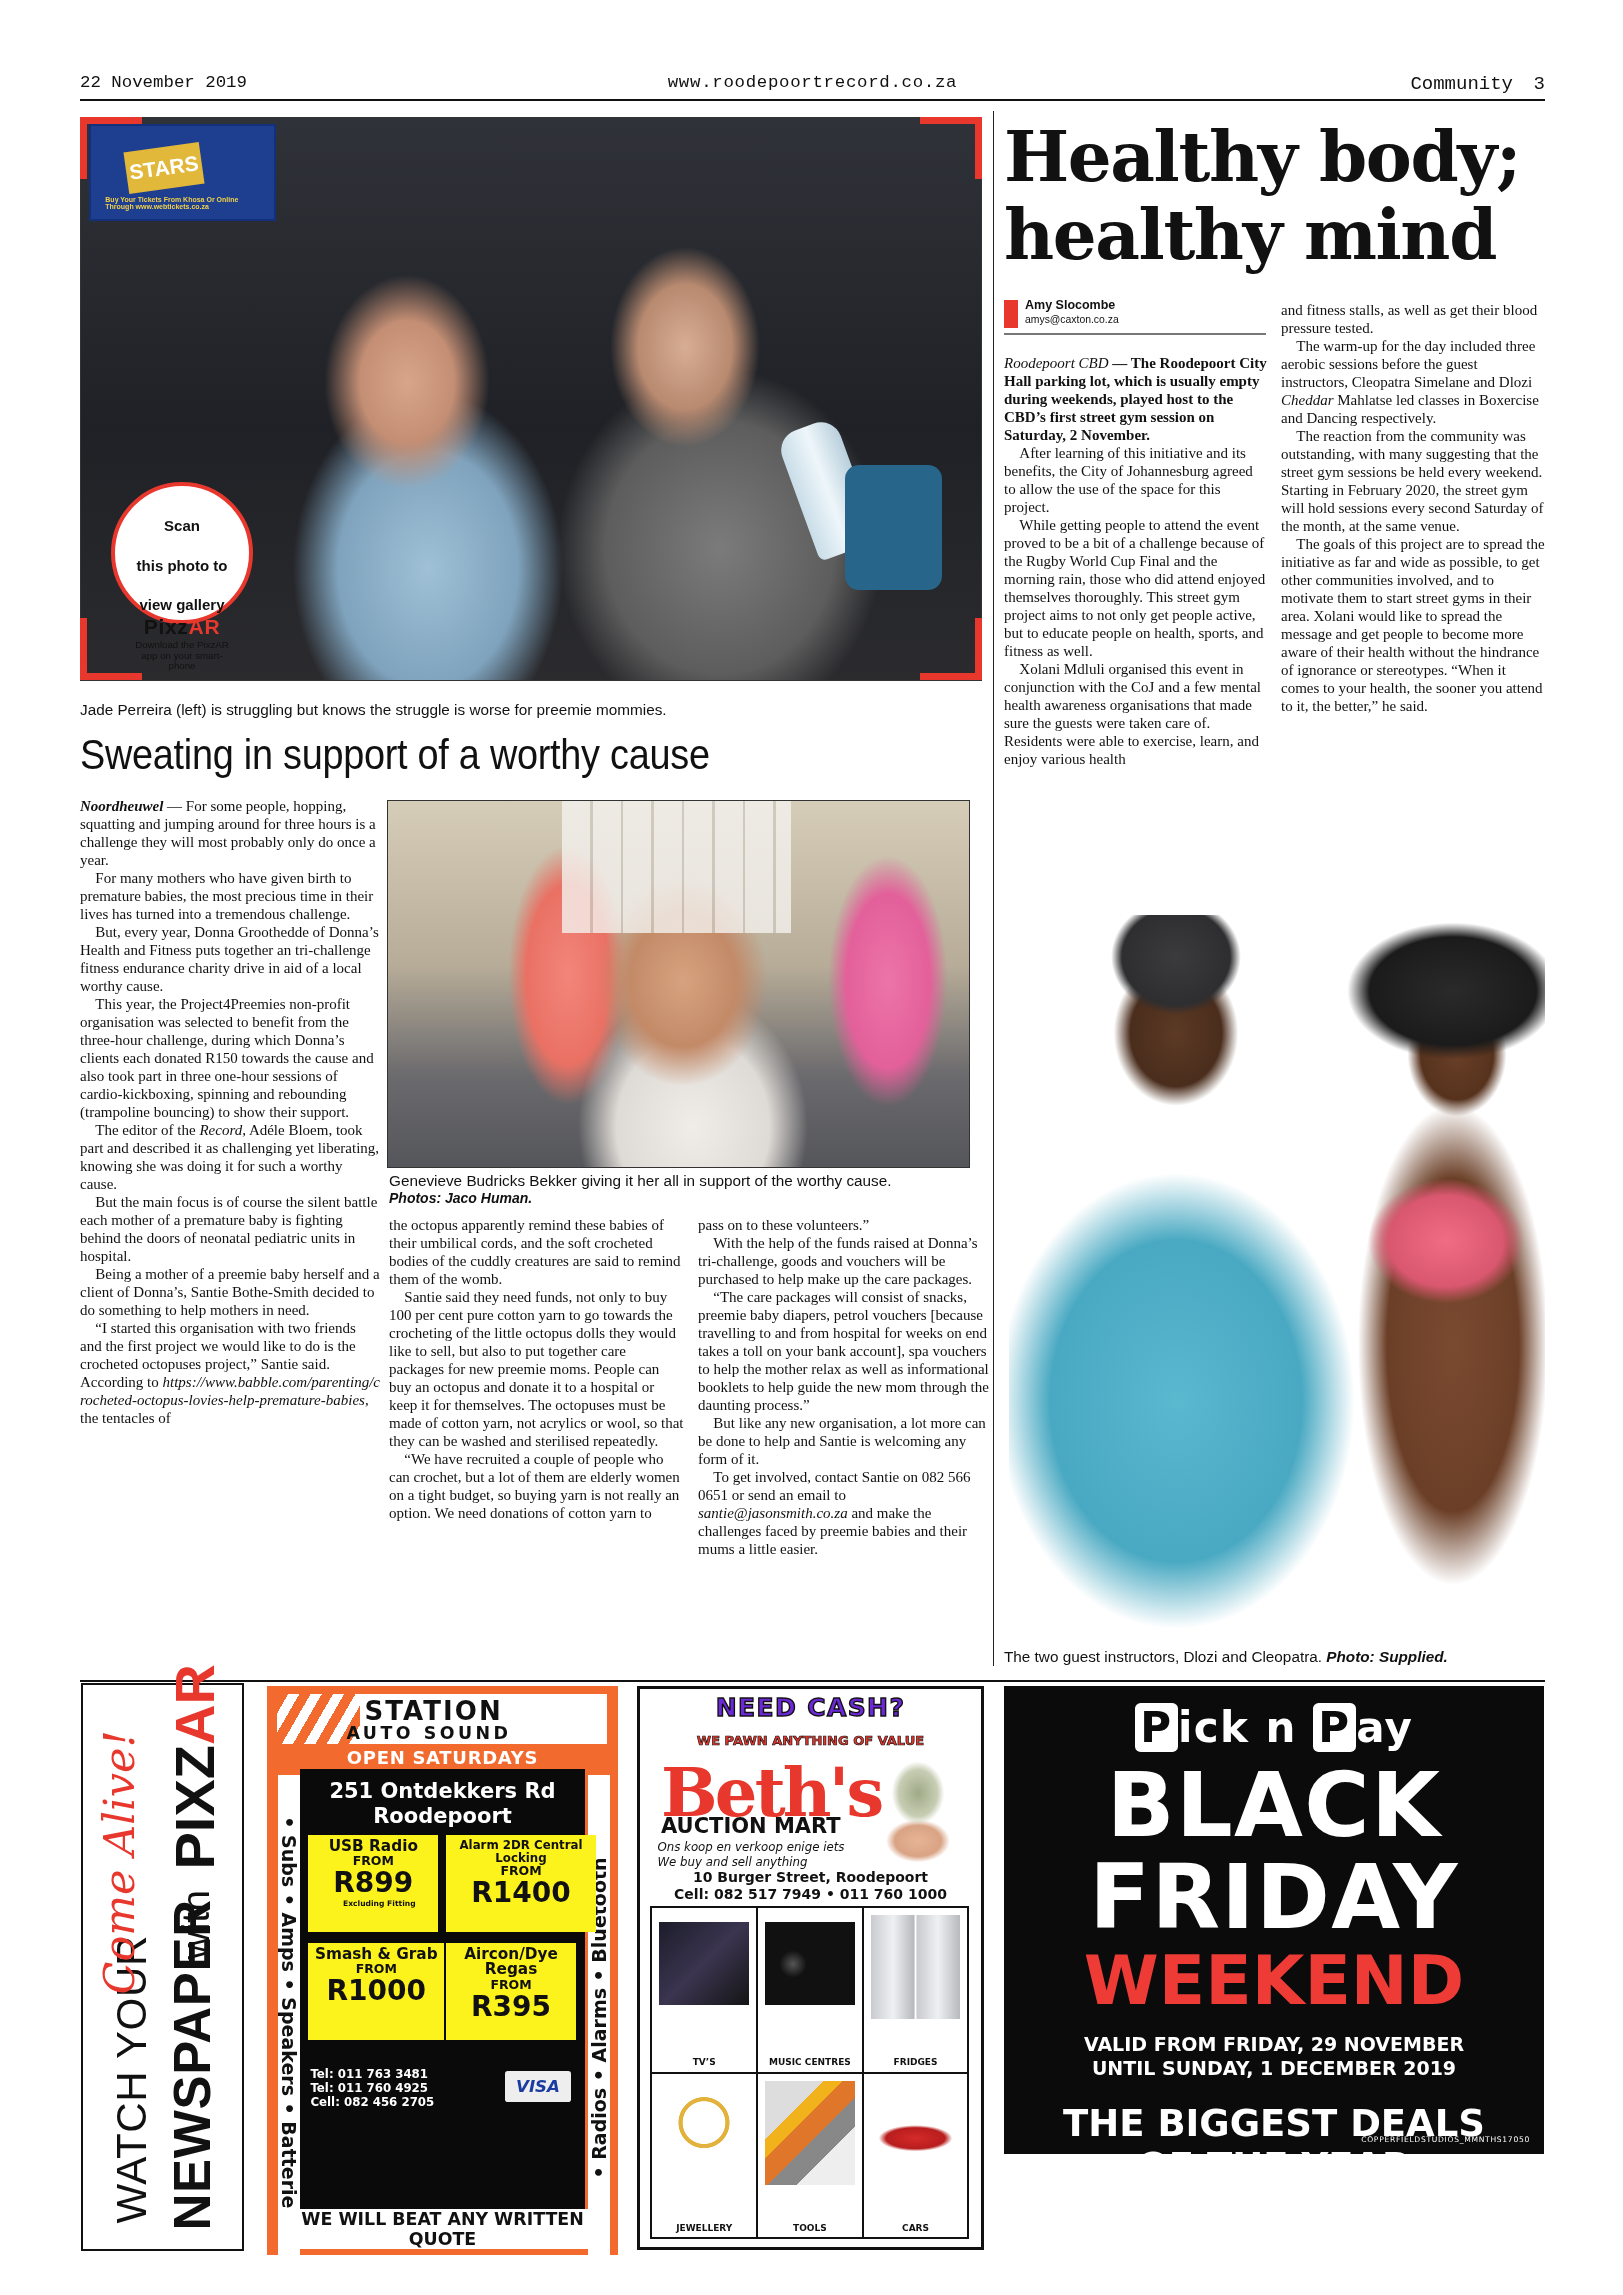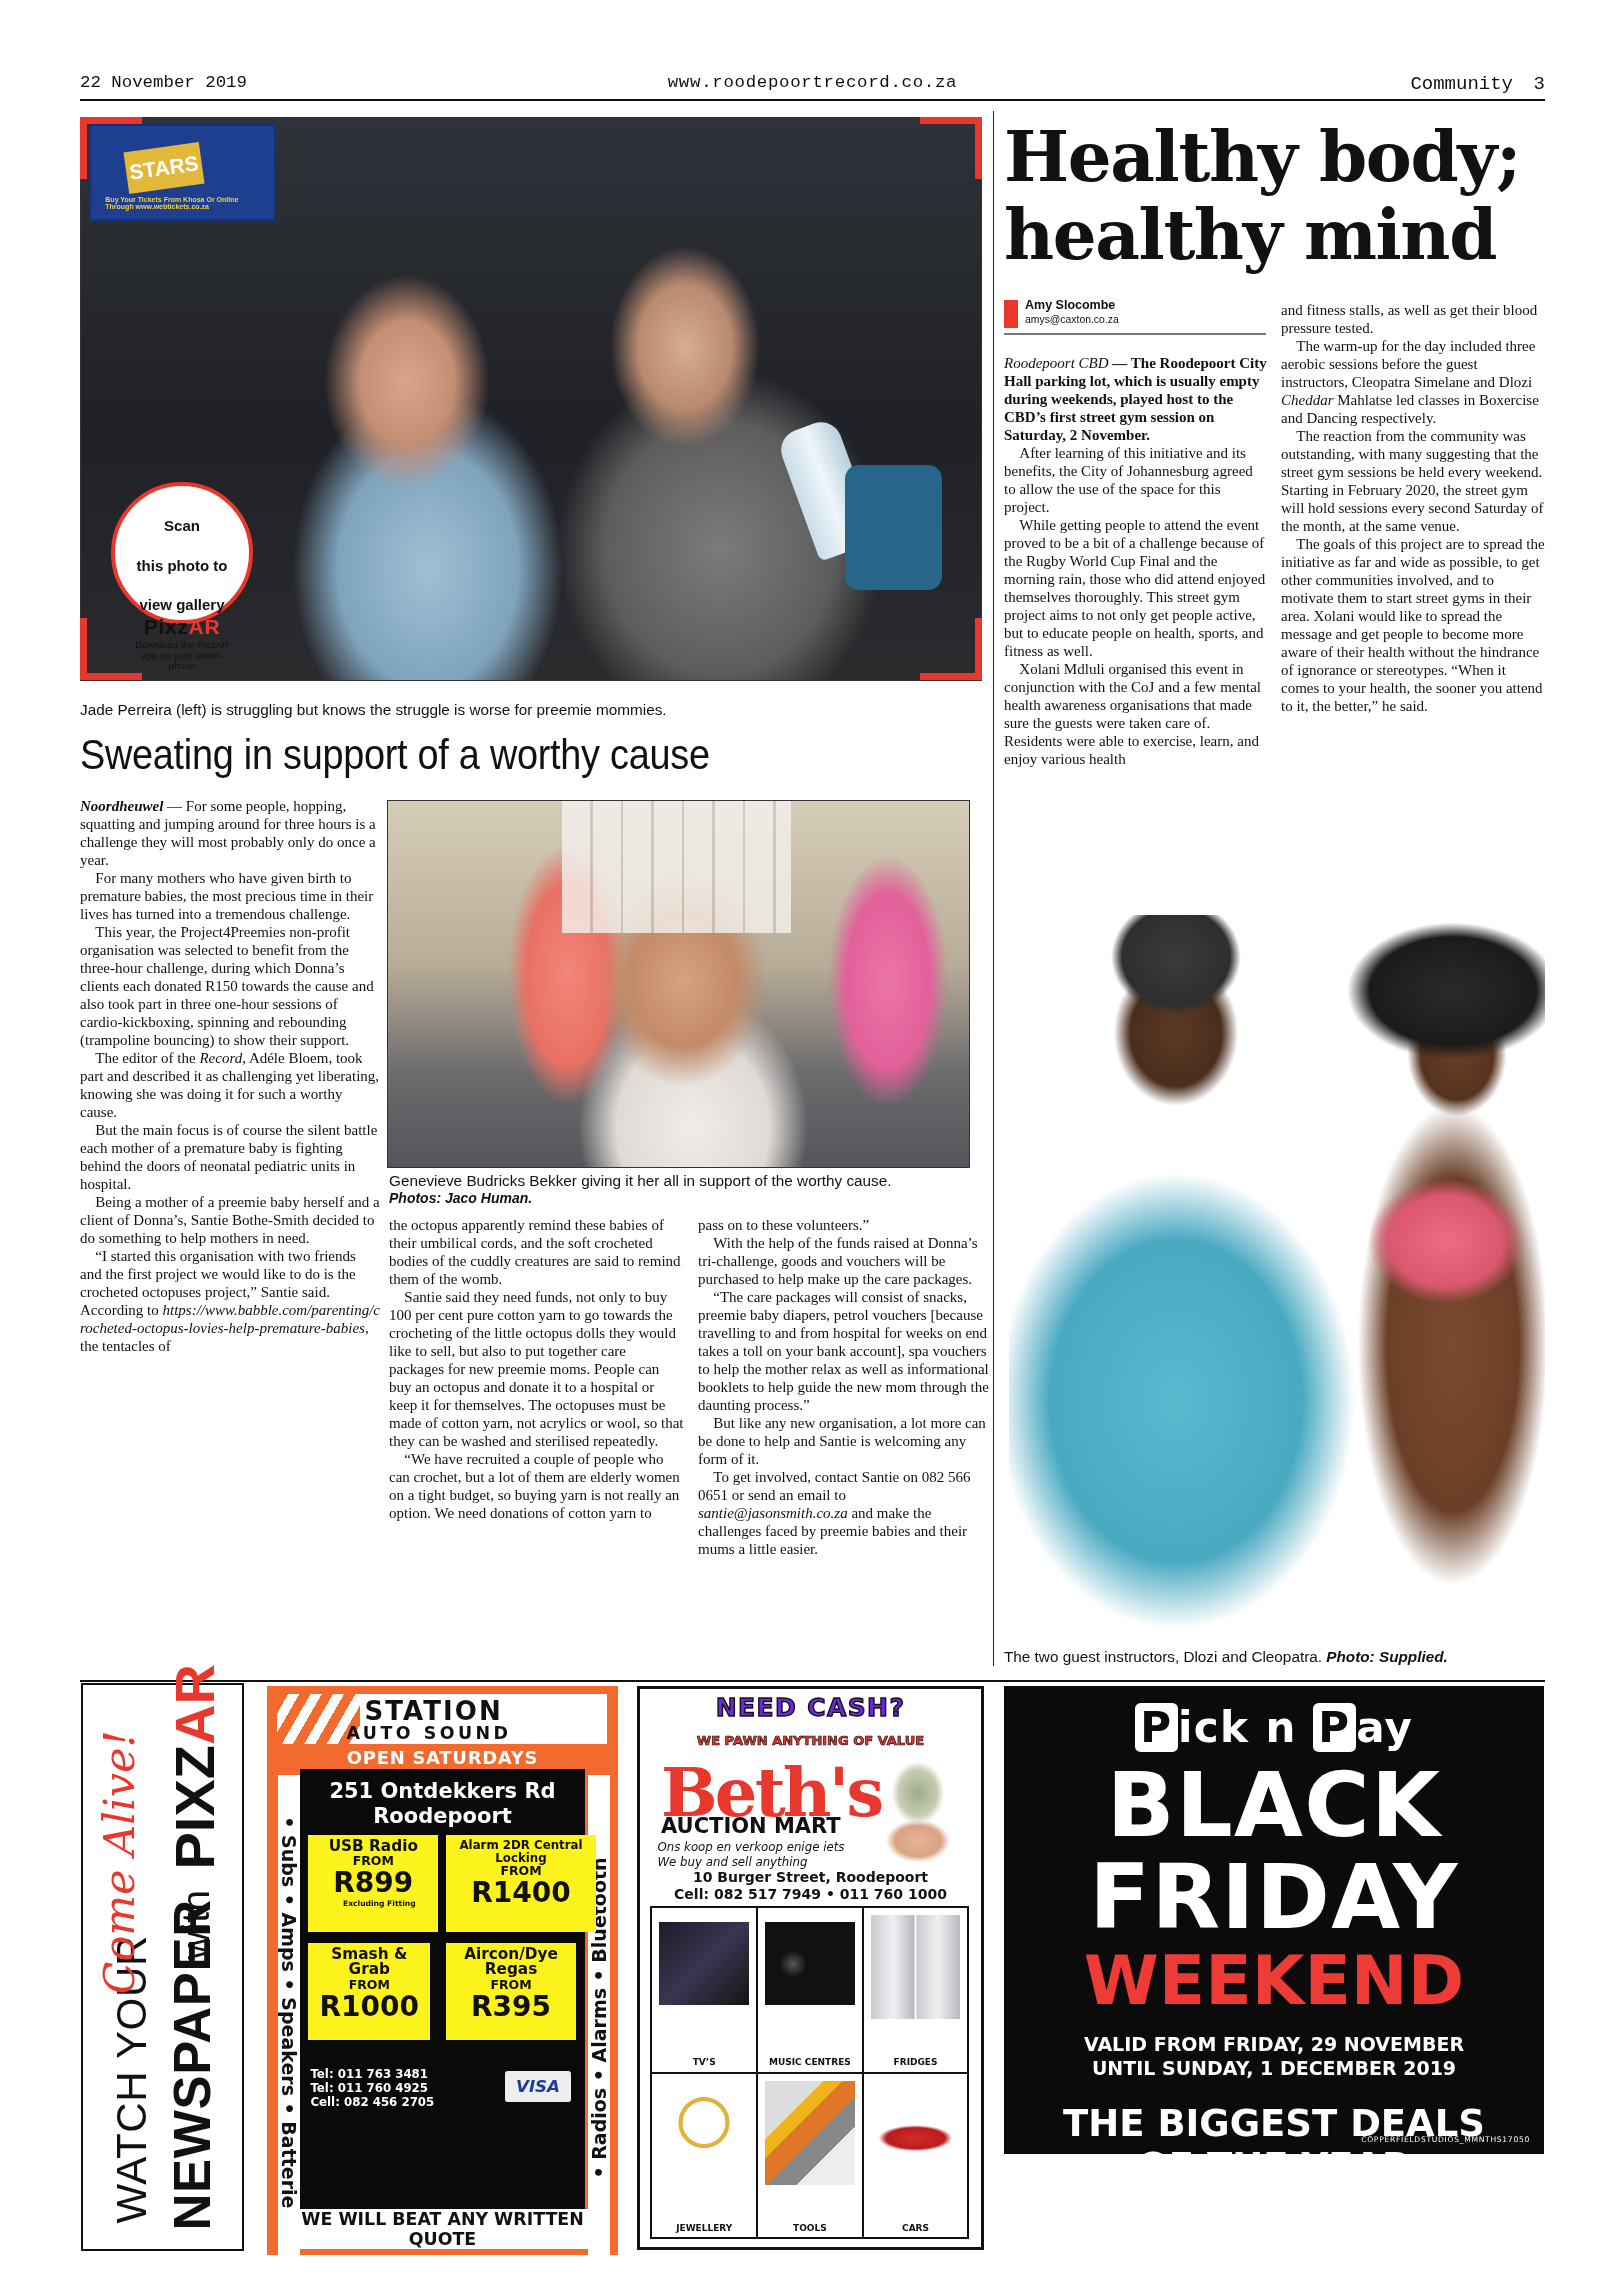--- a/index.html
+++ b/index.html
@@ -181,20 +181,21 @@
   <div class="win"></div>
 </div>
 <div class="caption" style="left:389px; top:1173px; width:583px; line-height:16.7px;">
   <span>Genevieve Budricks Bekker giving it her all in support of the worthy cause.</span><br>
   <span class="credit" style="font-size:14px;">Photos: Jaco Human.</span>
 </div>
 
 <div class="col" style="left:80px; top:797px; width:300px;">
   <p class="lead"><i><b>Noordheuwel</b></i><span> — For some people, hopping, squatting and jumping around for three hours is a challenge they will most probably only do once a year.</span></p>
   <p>For many mothers who have given birth to premature babies, the most precious time in their lives has turned into a tremendous challenge.</p>
+  <p>But, every year, Donna Groothedde of Donna’s Health and Fitness puts together an tri-challenge fitness endurance charity drive in aid of a local worthy cause.</p>
   <p>This year, the Project4Preemies non-profit organisation was selected to benefit from the three-hour challenge, during which Donna’s clients each donated R150 towards the cause and also took part in three one-hour sessions of cardio-kickboxing, spinning and rebounding (trampoline bouncing) to show their support.</p>
   <p><span>The editor of the </span><i>Record</i><span>, Adéle Bloem, took part and described it as challenging yet liberating, knowing she was doing it for such a worthy cause.</span></p>
   <p>But the main focus is of course the silent battle each mother of a premature baby is fighting behind the doors of neonatal pediatric units in hospital.</p>
   <p>Being a mother of a preemie baby herself and a client of Donna’s, Santie Bothe-Smith decided to do something to help mothers in need.</p>
   <p><span>“I started this organisation with two friends and the first project we would like to do is the crocheted octopuses project,” Santie said. According to </span><i style="word-break:break-all;">https://www.babble.com/parenting/crocheted-octopus-lovies-help-premature-babies</i><span>, the tentacles of</span></p>
 </div>
 
 <div class="col" style="left:389px; top:1216px; width:295px;">
   <p class="lead">the octopus apparently remind these babies of their umbilical cords, and the soft crocheted bodies of the cuddly creatures are said to remind them of the womb.</p>
   <p>Santie said they need funds, not only to buy 100 per cent pure cotton yarn to go towards the crocheting of the little octopus dolls they would like to sell, but also to put together care packages for new preemie moms. People can buy an octopus and donate it to a hospital or keep it for themselves. The octopuses must be made of cotton yarn, not acrylics or wool, so that they can be washed and sterilised repeatedly.</p>
@@ -271,21 +272,21 @@
       <span class="tt">USB Radio</span>
       <span class="fr">FROM</span>
       <span class="pr">R899</span>
       <span class="ex">Excluding Fitting</span>
     </div>
     <div class="box" style="left:146px; top:66px; width:150px; height:97px; padding-top:4px;">
       <span class="tt" style="font-size:11.8px; line-height:12.5px;">Alarm 2DR Central Locking</span>
       <span class="fr">FROM</span>
       <span class="pr">R1400</span>
     </div>
-    <div class="box" style="left:8.3px; top:174px; width:122px; height:97px; padding-top:4.2px;">
+    <div class="box" style="left:8.3px; top:174px; width:136px; height:97px; padding-top:4.2px;">
       <span class="tt">Smash &amp; Grab</span>
       <span class="fr">FROM</span>
       <span class="pr">R1000</span>
     </div>
     <div class="box" style="left:146px; top:174px; width:130px; height:97px; padding-top:4.2px;">
       <span class="tt">Aircon/Dye Regas</span>
       <span class="fr">FROM</span>
       <span class="pr">R395</span>
     </div>
     <div class="tels" style="top:298px;">

